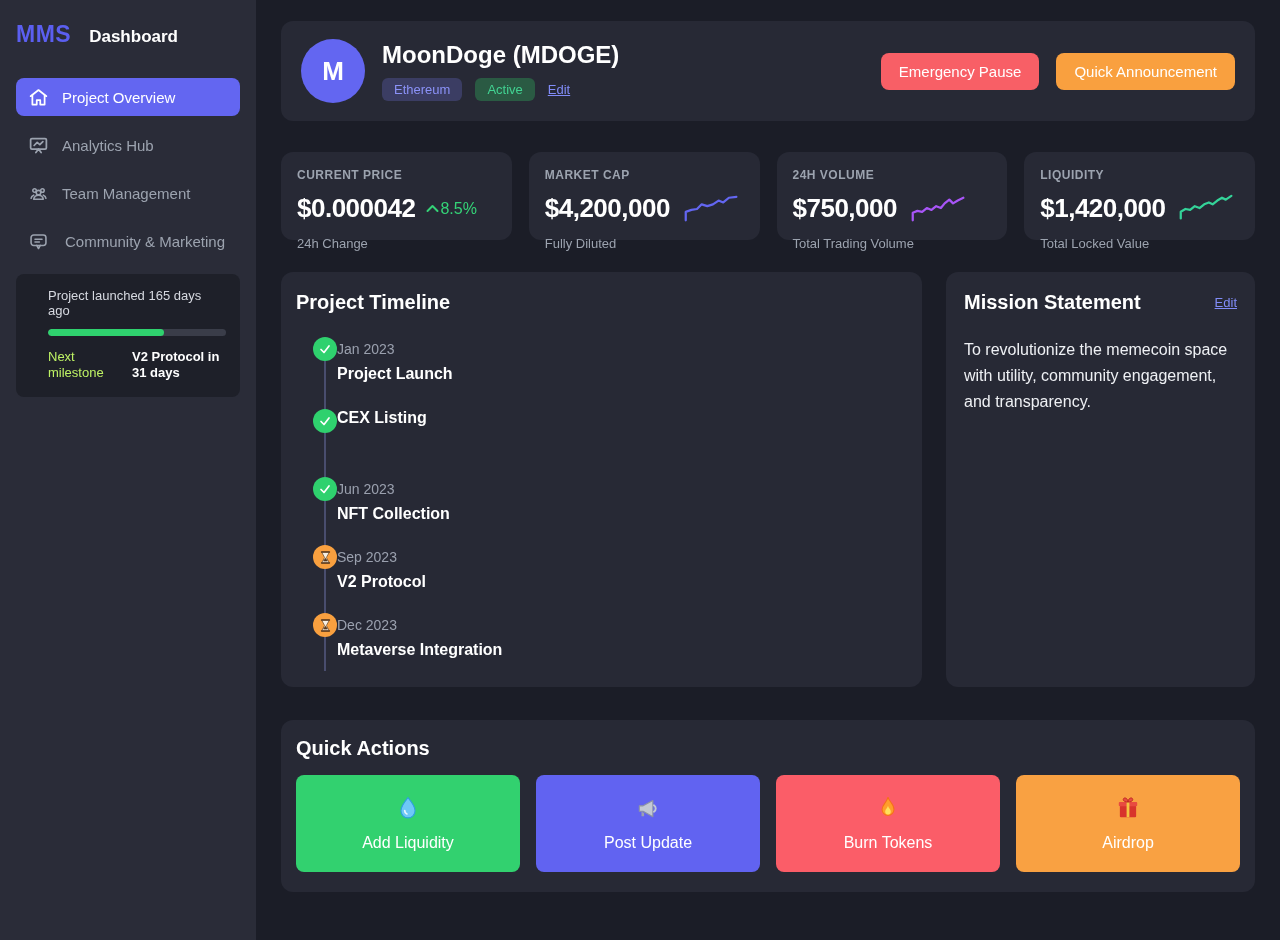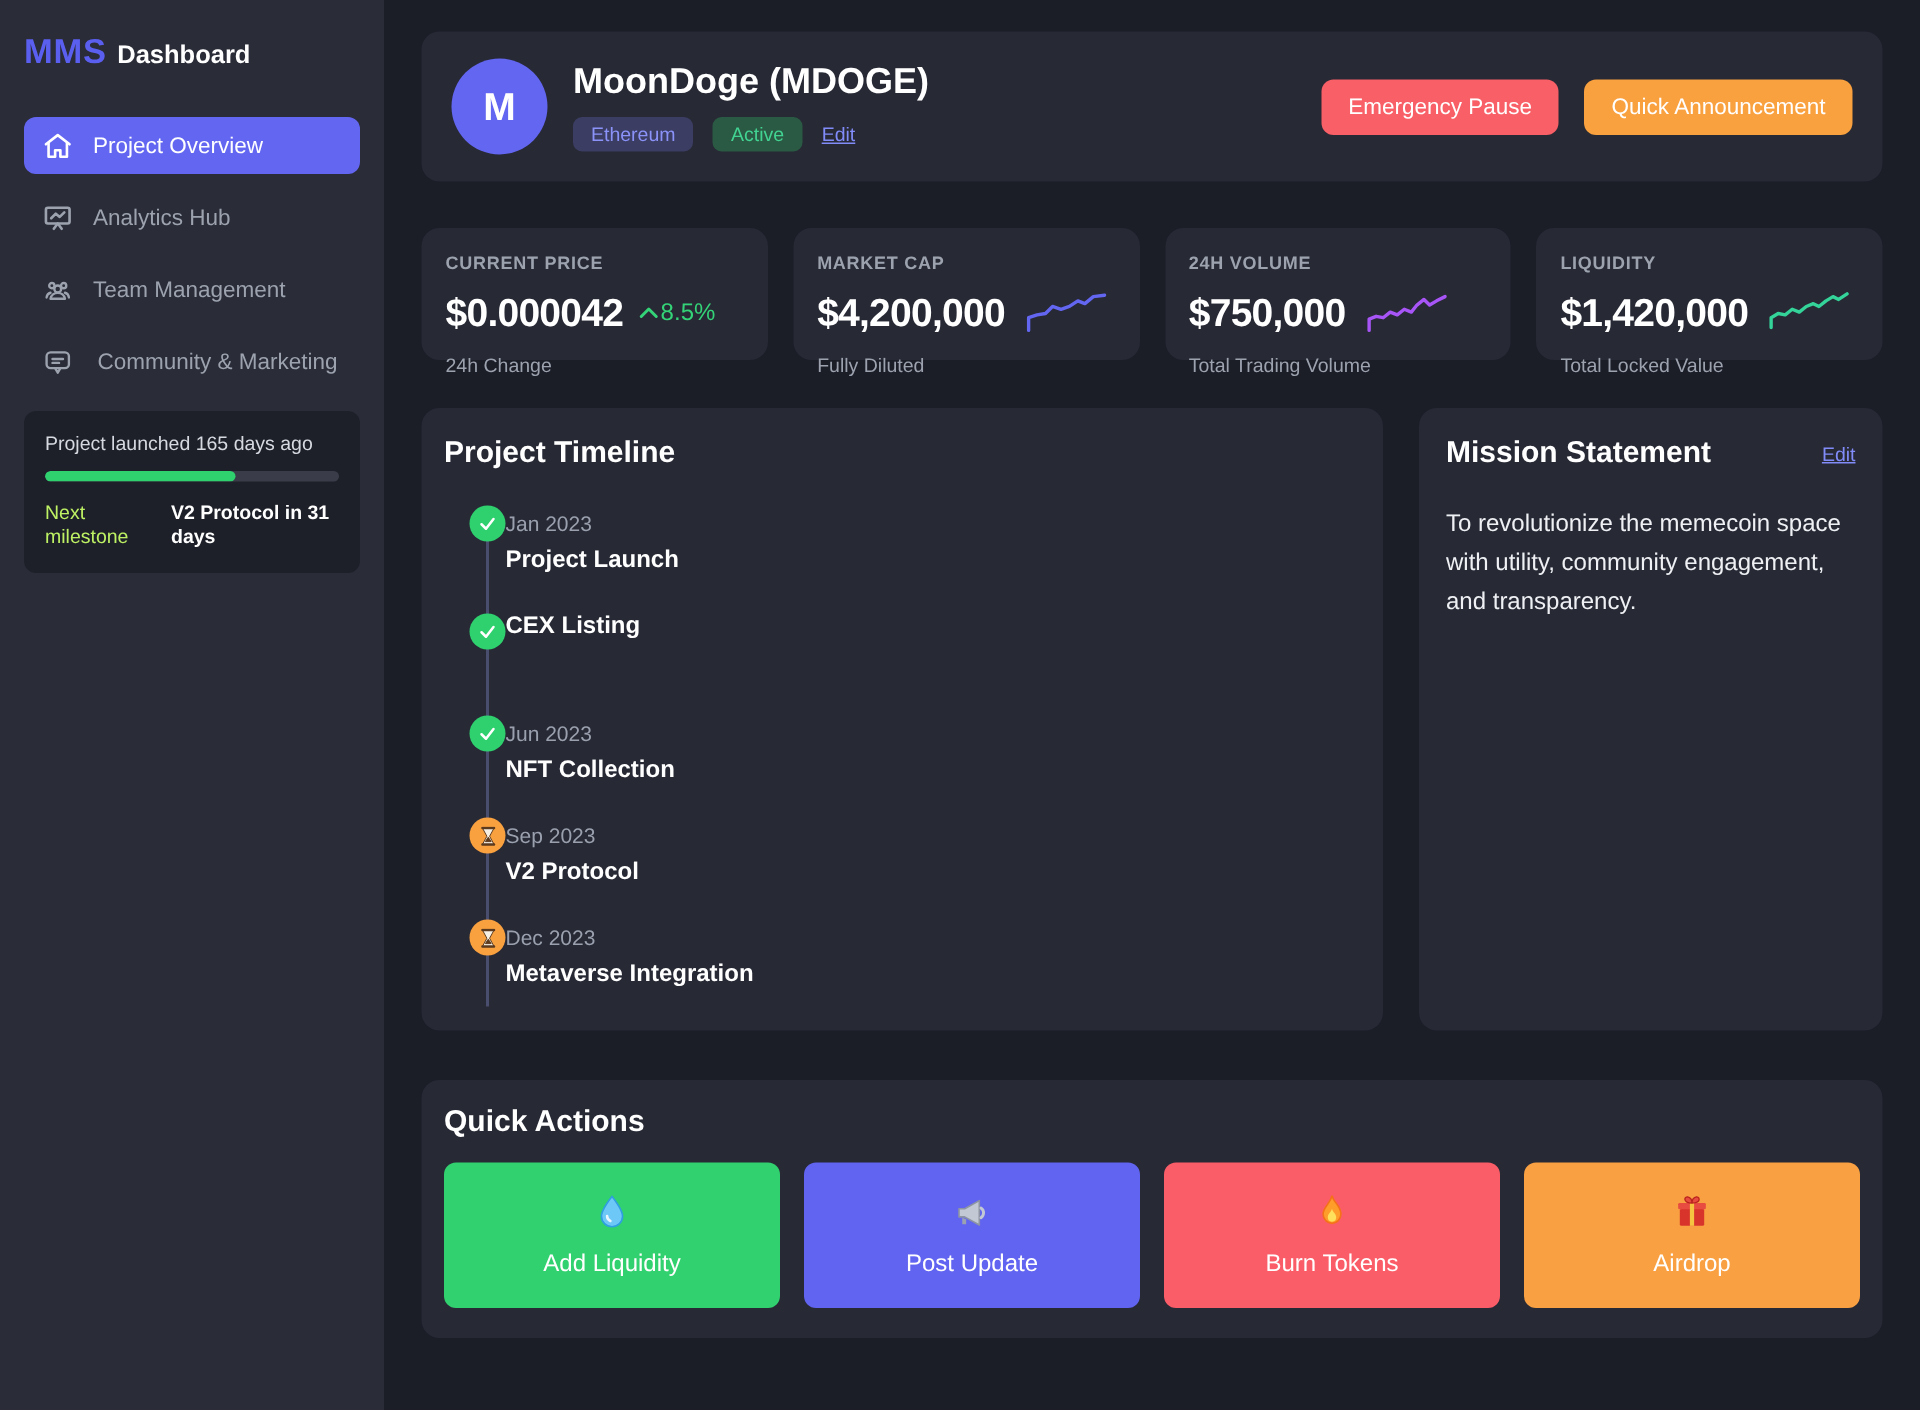--- a/index.html
+++ b/index.html
@@ -7,31 +7,31 @@
   html,body { width:1280px; height:940px; }
   body {
     background:#1b1d27;
     font-family:"Liberation Sans", sans-serif;
     display:flex;
     overflow:hidden;
     color:#fff;
   }
   
   .sidebar { width:256px; min-width:256px; background:#2a2c38; display:flex; flex-direction:column; }
-  .logo { padding:21px 16px 18px 16px; display:flex; align-items:baseline; gap:7px; }
+  .logo { padding:21px 16px 18px 16px; display:flex; align-items:baseline; gap:18px; }
   .logo .brand { color:#5b5ff0; font-size:23px; font-weight:bold; letter-spacing:0.5px; }
   .logo .app-name { color:#fff; font-size:17px; font-weight:600; }
   nav { padding:12px 16px 0 16px; display:flex; flex-direction:column; gap:10px; }
   .nav-item { display:flex; align-items:center; gap:13px; padding:8px 12px; border-radius:8px;
               color:#9ca3af; font-size:15px; cursor:pointer; min-height:38px; }
   .nav-item svg { width:21px; height:21px; flex:none; }
   .nav-item .nav-label { flex:1; line-height:19px; }
   .nav-item.active { background:#6366f1; color:#fff; }
   .nav-item.center-label .nav-label { text-align:center; }
-  .milestone-box { margin:14px 16px; background:#1e2029; border-radius:8px; padding:14px 14px 16px 14px; }
+  .milestone-box { margin:14px 16px; background:#1e2029; border-radius:8px; padding:14px 14px 16px 32px; }
   .m-text { color:#d6d9e0; font-size:13px; margin-bottom:11px; }
   .progress-track { height:7px; background:#3a3d49; border-radius:4px; overflow:hidden; margin-bottom:13px; }
   .progress-fill { height:100%; background:#2fd16e; border-radius:4px; }
   .m-row { display:flex; gap:12px; font-size:13px; line-height:16px; }
   .m-next-label { color:#bef264; width:72px; flex:none; }
   .m-next-value { color:#fff; font-weight:bold; flex:1; }
 
   
   .main { flex:1; padding:21px 25px 24px 25px; display:flex; flex-direction:column; }
   .card { background:#272935; border-radius:12px; }

